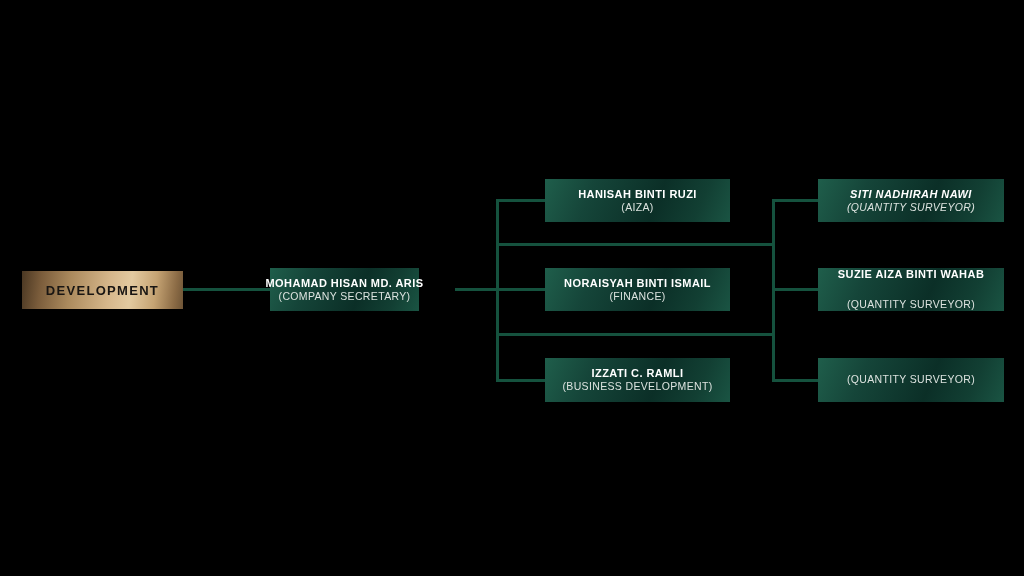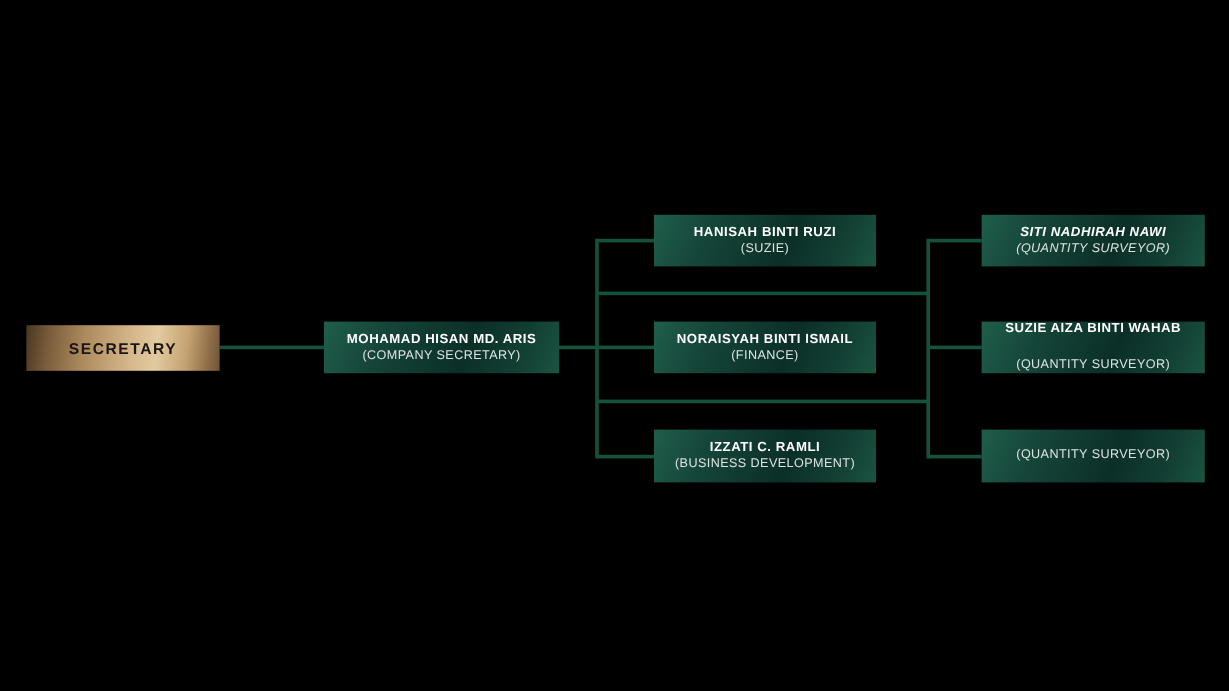--- a/index.html
+++ b/index.html
@@ -49,21 +49,21 @@
     position:absolute;
     display:flex;justify-content:center;align-items:center;
     background:linear-gradient(97deg,#4a3722 0%,#7a5c3b 12%,#ab8a5d 30%,#d6b78b 54%,#e3caa0 67%,#c5a373 82%,#8c6c46 94%,#6e5436 100%);
     color:var(--text-dark);
     font-weight:700;
     font-size:13px;
     letter-spacing:1.3px;
   }
   
   .pos-management{left:22px;top:271px;width:161px;height:38px;}
-  .pos-secretary {left:270px;top:268px;width:196px;height:43px;}
+  .pos-secretary {left:270px;top:268px;width:149px;height:43px;}
   .pos-admin     {left:545px;top:179px;width:185px;height:43px;}
   .pos-finance   {left:545px;top:268px;width:185px;height:43px;}
   .pos-bizdev    {left:545px;top:358px;width:185px;height:44px;}
   .pos-qs1       {left:818px;top:179px;width:186px;height:43px;font-style:italic;}
   .pos-qs2       {left:818px;top:268px;width:186px;height:43px;gap:17px;}
   .pos-qs3       {left:818px;top:358px;width:186px;height:44px;}
   
   .c-mgmt-sec   {left:183px;top:288px;width:87px;height:3px;}
   .c-sec-trunk  {left:455px;top:288px;width:90px;height:3px;}
   .c-trunk-mid  {left:496px;top:199px;width:3px;height:183px;}
@@ -87,31 +87,31 @@
   <div class="connector c-row1-mid"></div>
   <div class="connector c-cross-top"></div>
   <div class="connector c-cross-bot"></div>
   <div class="connector c-row3-mid"></div>
   <div class="connector c-trunk-right"></div>
   <div class="connector c-row1-right"></div>
   <div class="connector c-row2-right"></div>
   <div class="connector c-row3-right"></div>
 
   <div class="management pos-management">
-    <span>SECRETARY</span>
+    <span>DEVELOPMENT</span>
   </div>
 
   <div class="node pos-secretary">
     <span class="name">MOHAMAD HISAN MD. ARIS</span>
     <span class="role">(COMPANY SECRETARY)</span>
   </div>
 
   <div class="node pos-admin">
     <span class="name">HANISAH BINTI RUZI</span>
-    <span class="role">(SUZIE)</span>
+    <span class="role">(AIZA)</span>
   </div>
   <div class="node pos-bizdev">
     <span class="name">IZZATI C. RAMLI</span>
     <span class="role">(BUSINESS DEVELOPMENT)</span>
   </div>
   <div class="node pos-finance">
     <span class="name">NORAISYAH BINTI ISMAIL</span>
     <span class="role">(FINANCE)</span>
   </div>
 

